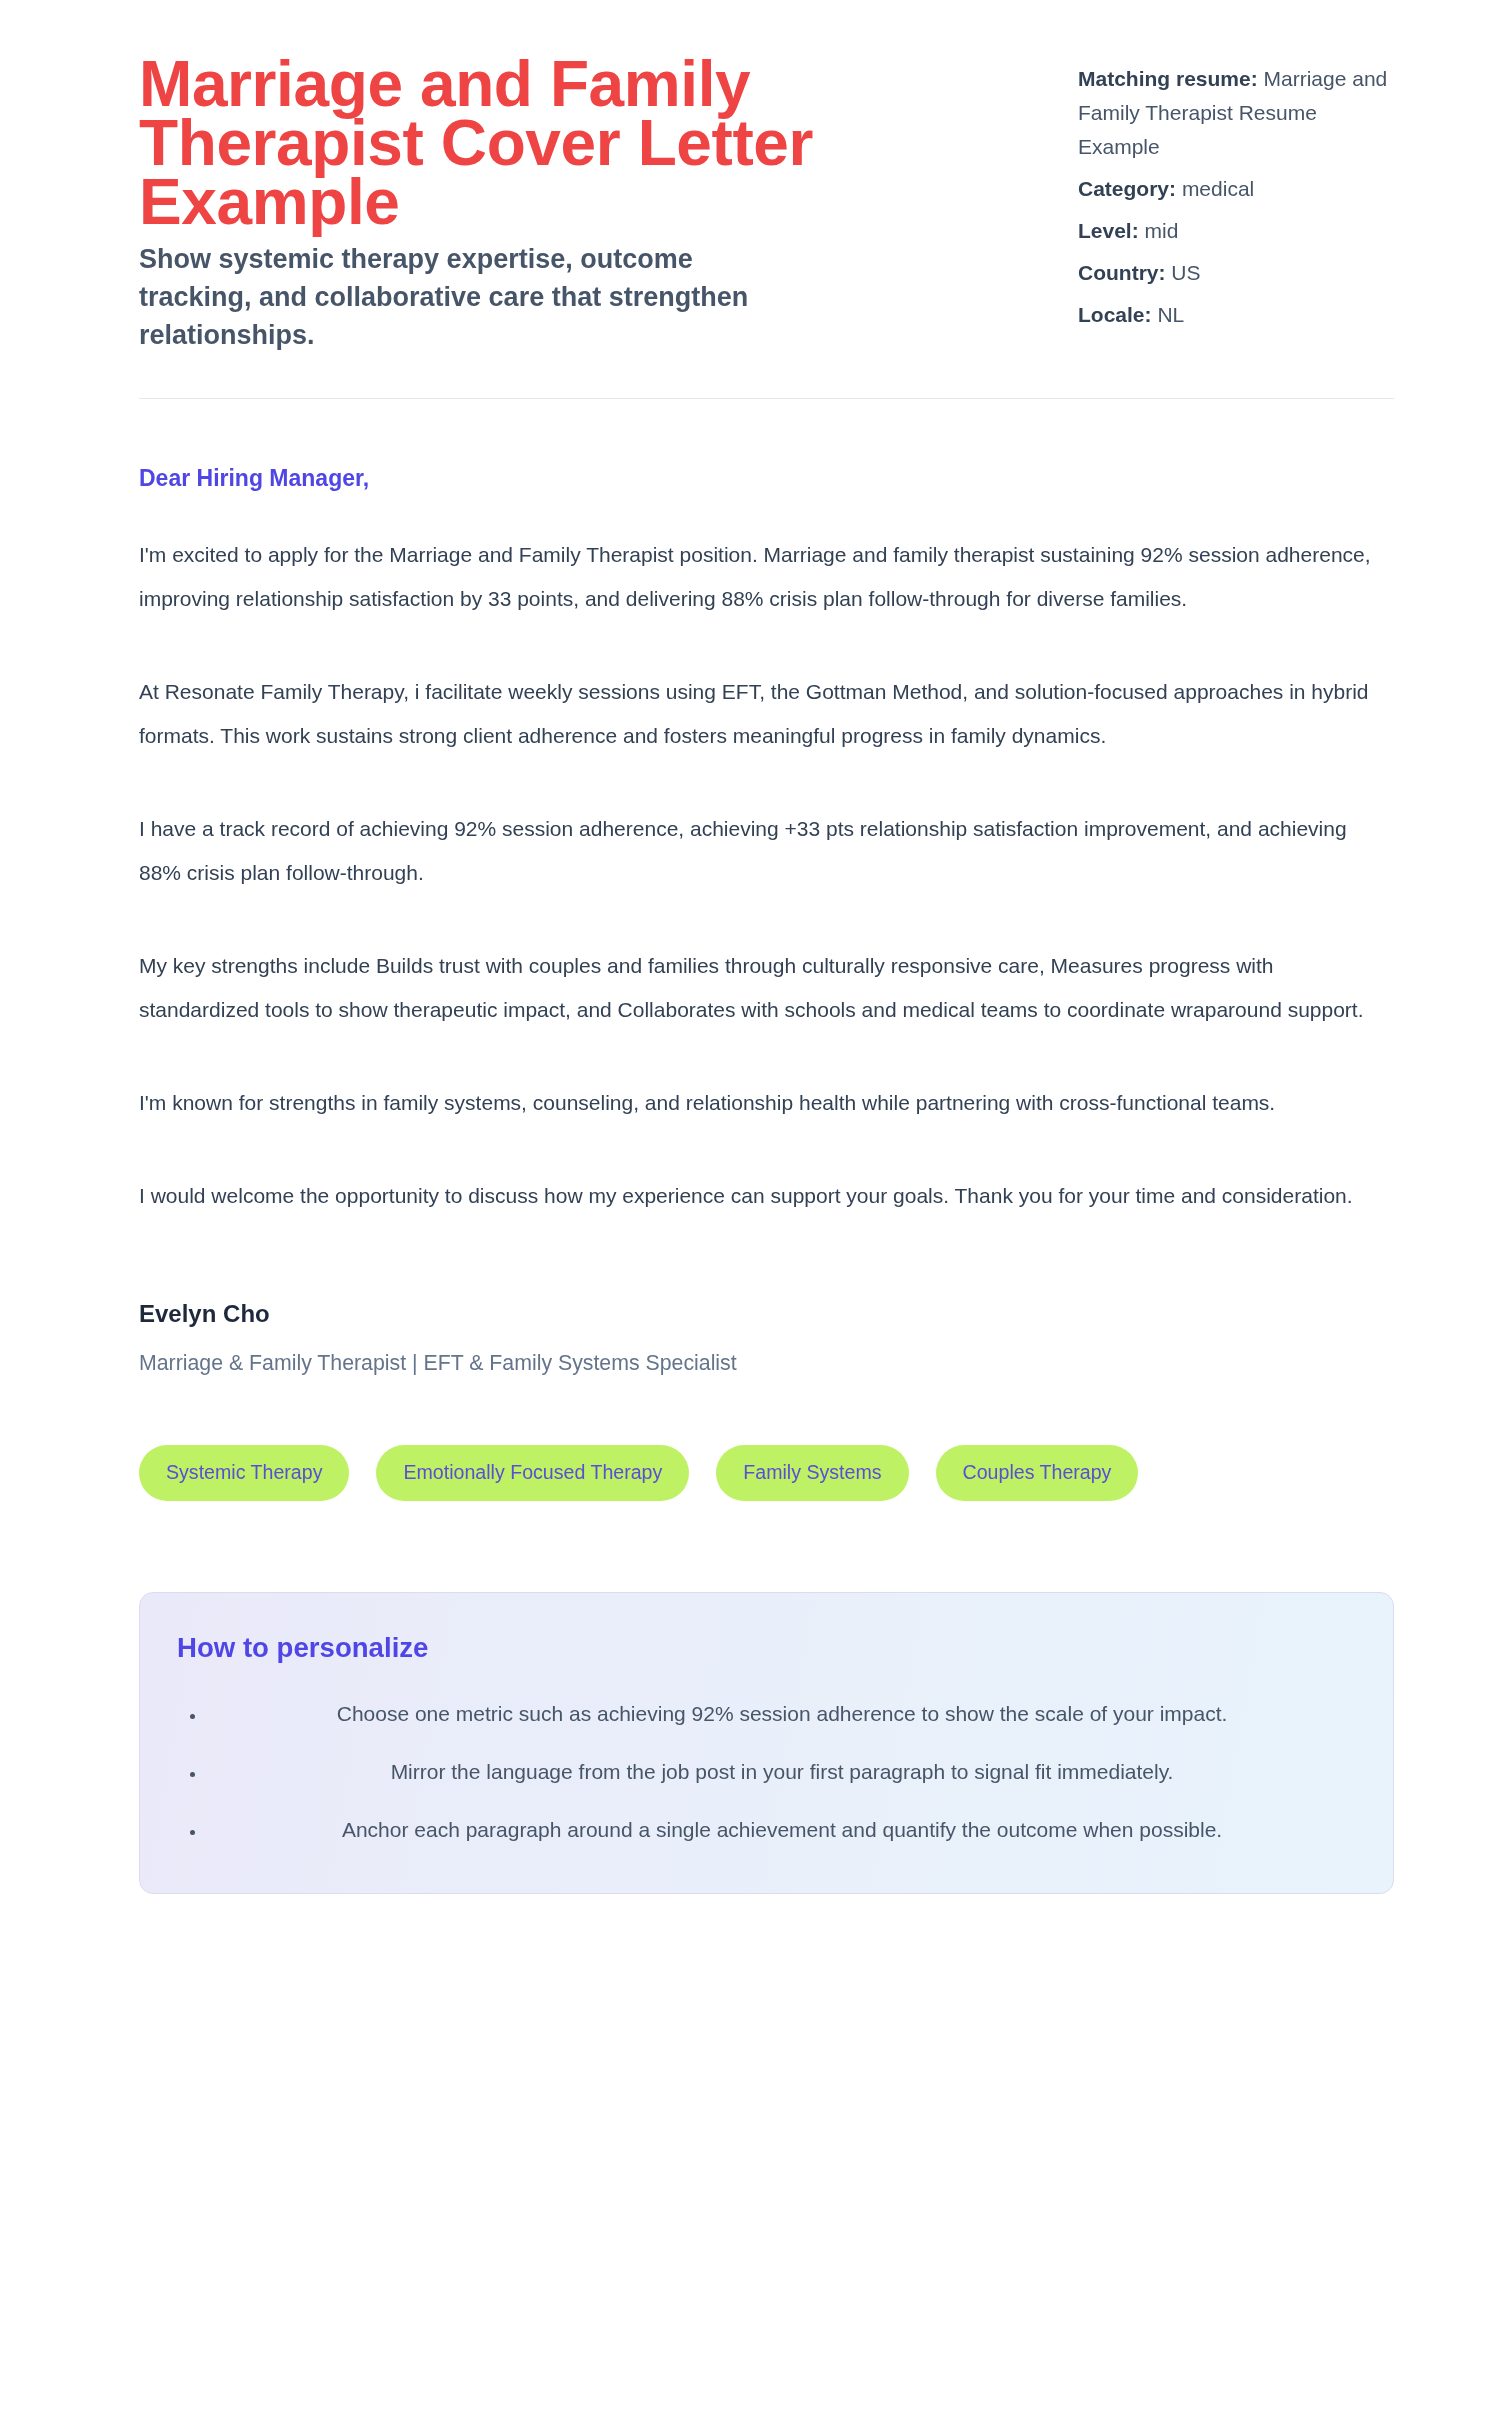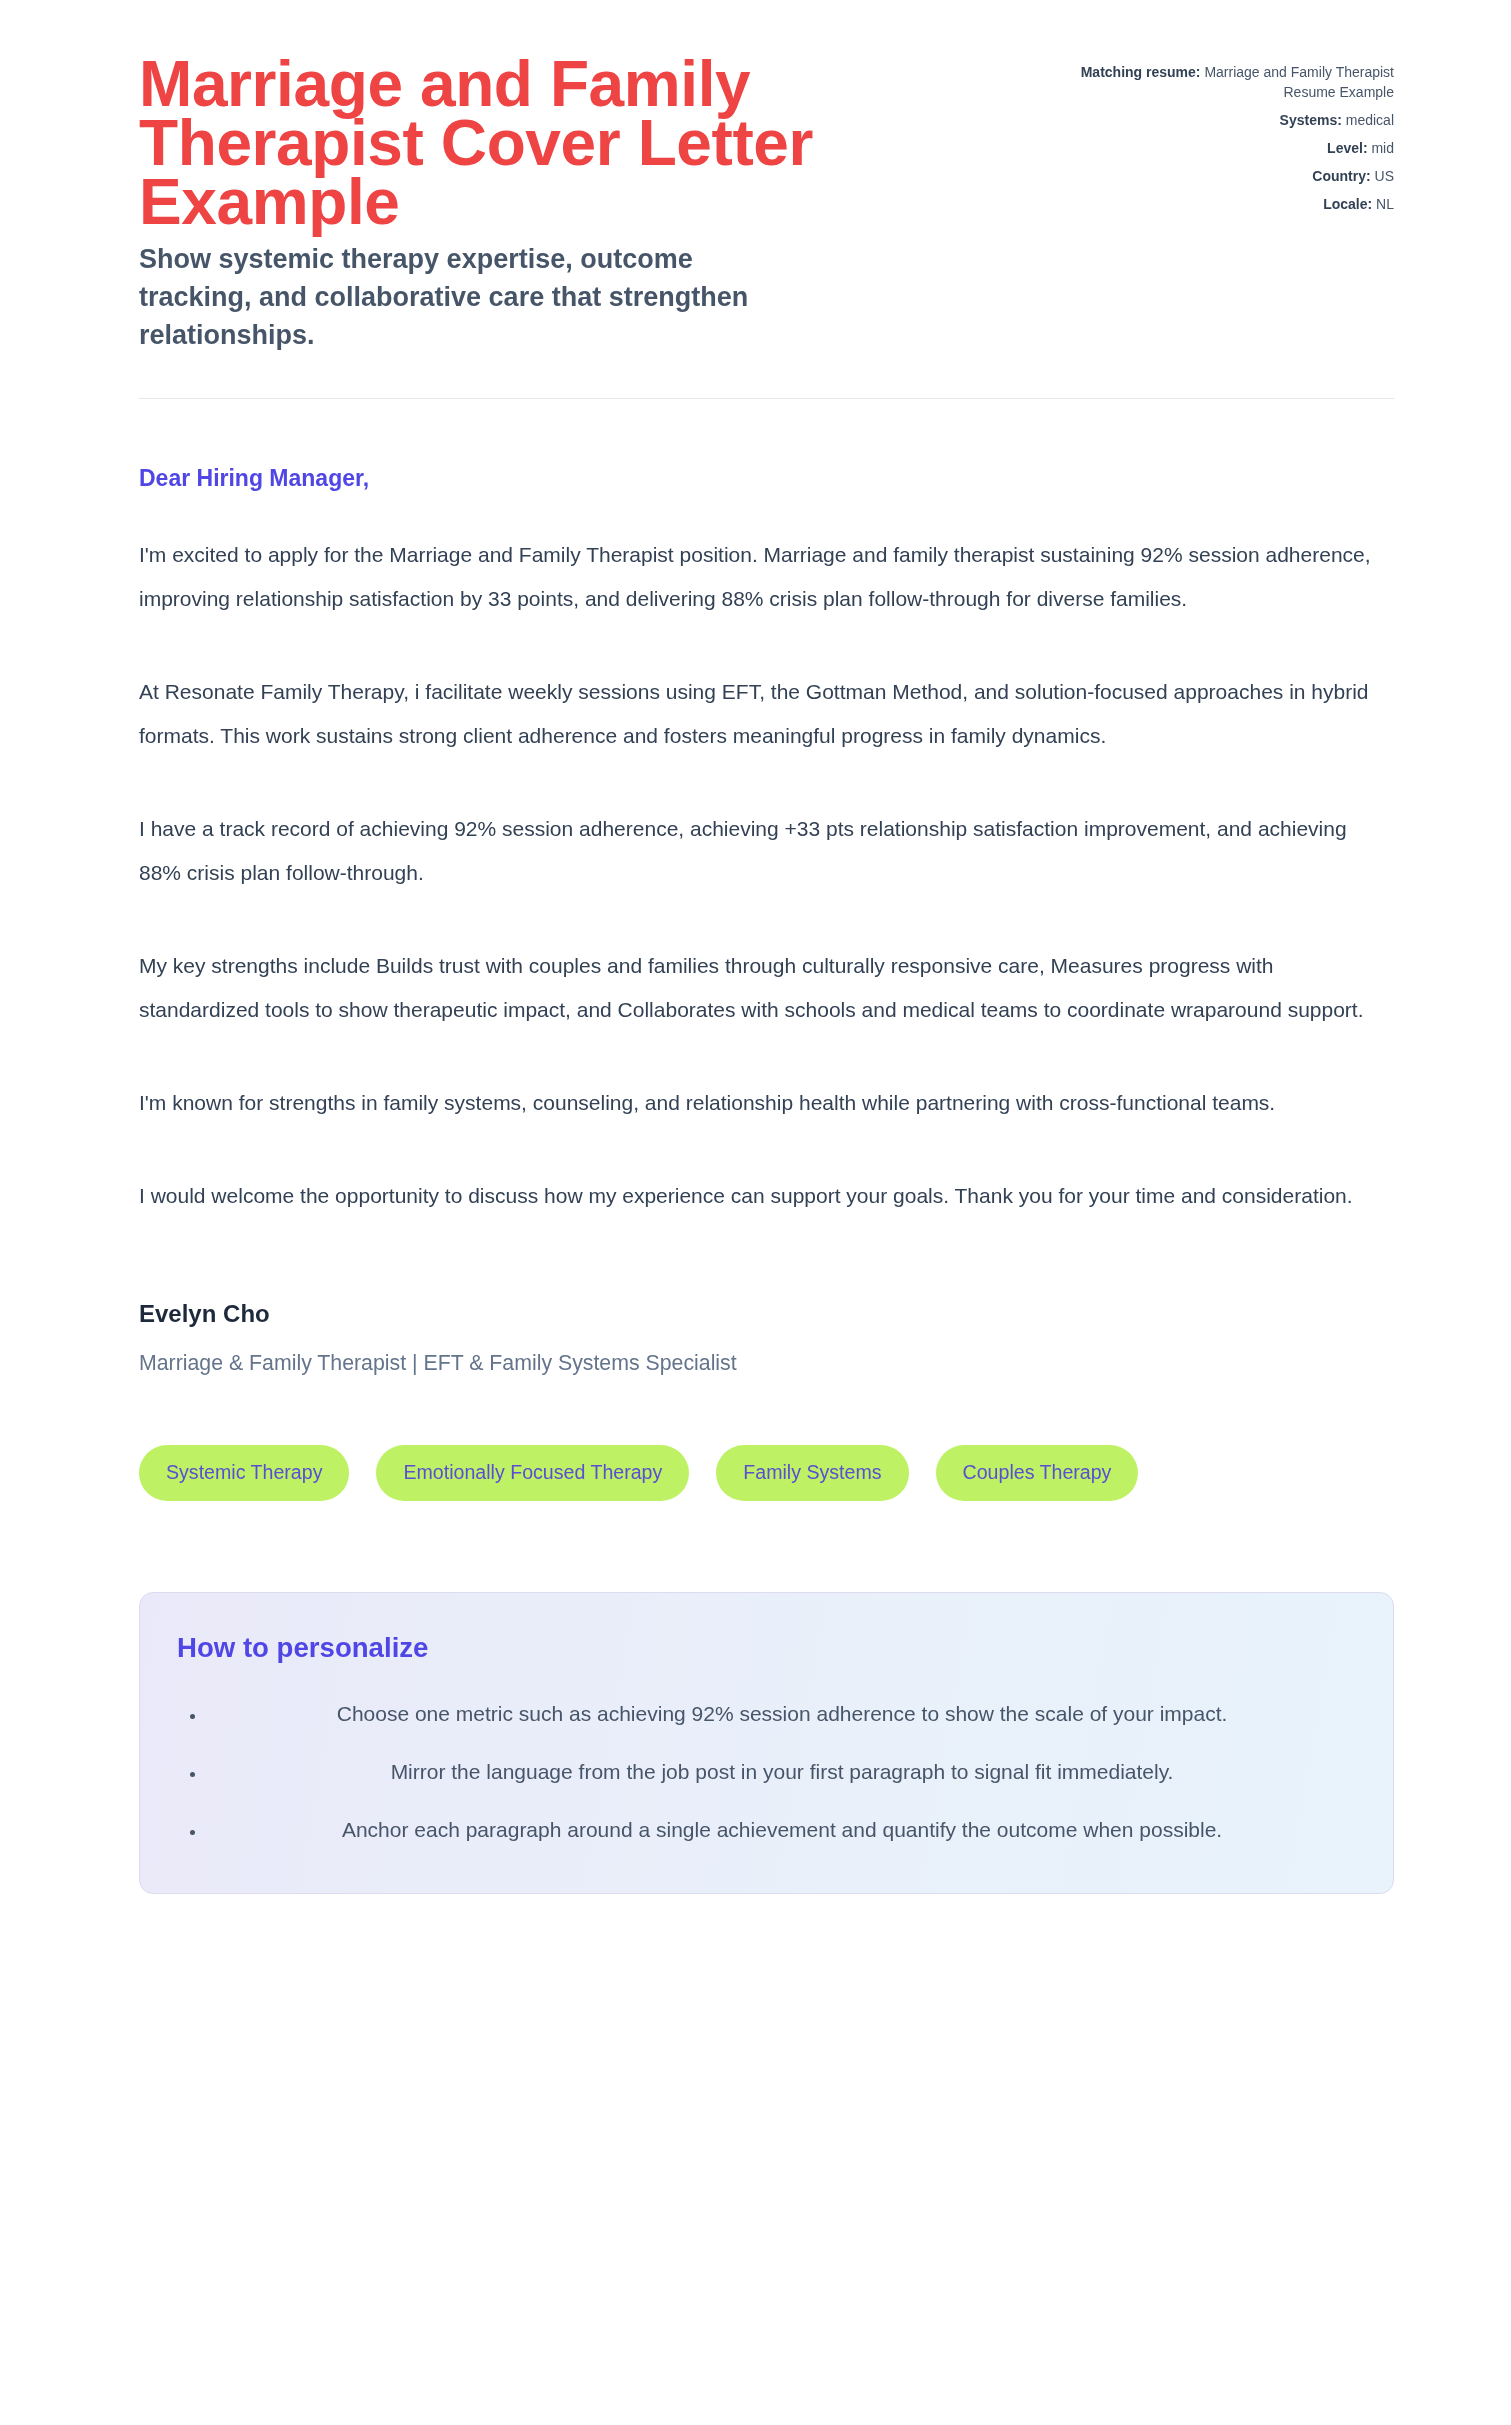--- a/index.html
+++ b/index.html
@@ -39,23 +39,23 @@
     margin: 0;
     max-width: 622px;
     font-size: 27px;
     line-height: 38px;
     font-weight: 700;
     color: #475569;
   }
   .meta {
     flex: 0 0 316px;
     padding-top: 7.1px;
-    text-align: right;
-    font-size: 14px;
-    line-height: 20px;
+    text-align: left;
+    font-size: 21px;
+    line-height: 34px;
     color: #475569;
   }
   .meta-row { margin-bottom: 8px; }
   .meta-label { font-weight: 700; color: #334155; }
 
   .divider {
     border: none;
     border-top: 0.9px solid #e5e7eb;
     margin: 44px 0 0 0;
   }
@@ -145,21 +145,21 @@
     <div class="header-left">
       <h1 class="page-title">Marriage and Family Therapist Cover Letter Example</h1>
       <p class="page-subtitle">Show systemic therapy expertise, outcome tracking, and collaborative care that strengthen relationships.</p>
     </div>
     <div class="meta">
       <div class="meta-row">
         <span class="meta-label">Matching resume:</span> 
         <span class="meta-value">Marriage and Family Therapist Resume Example</span>
       </div>
       <div class="meta-row">
-        <span class="meta-label">Systems:</span> 
+        <span class="meta-label">Category:</span> 
         <span class="meta-value">medical</span>
       </div>
       <div class="meta-row">
         <span class="meta-label">Level:</span> 
         <span class="meta-value">mid</span>
       </div>
       <div class="meta-row">
         <span class="meta-label">Country:</span> 
         <span class="meta-value">US</span>
       </div>

